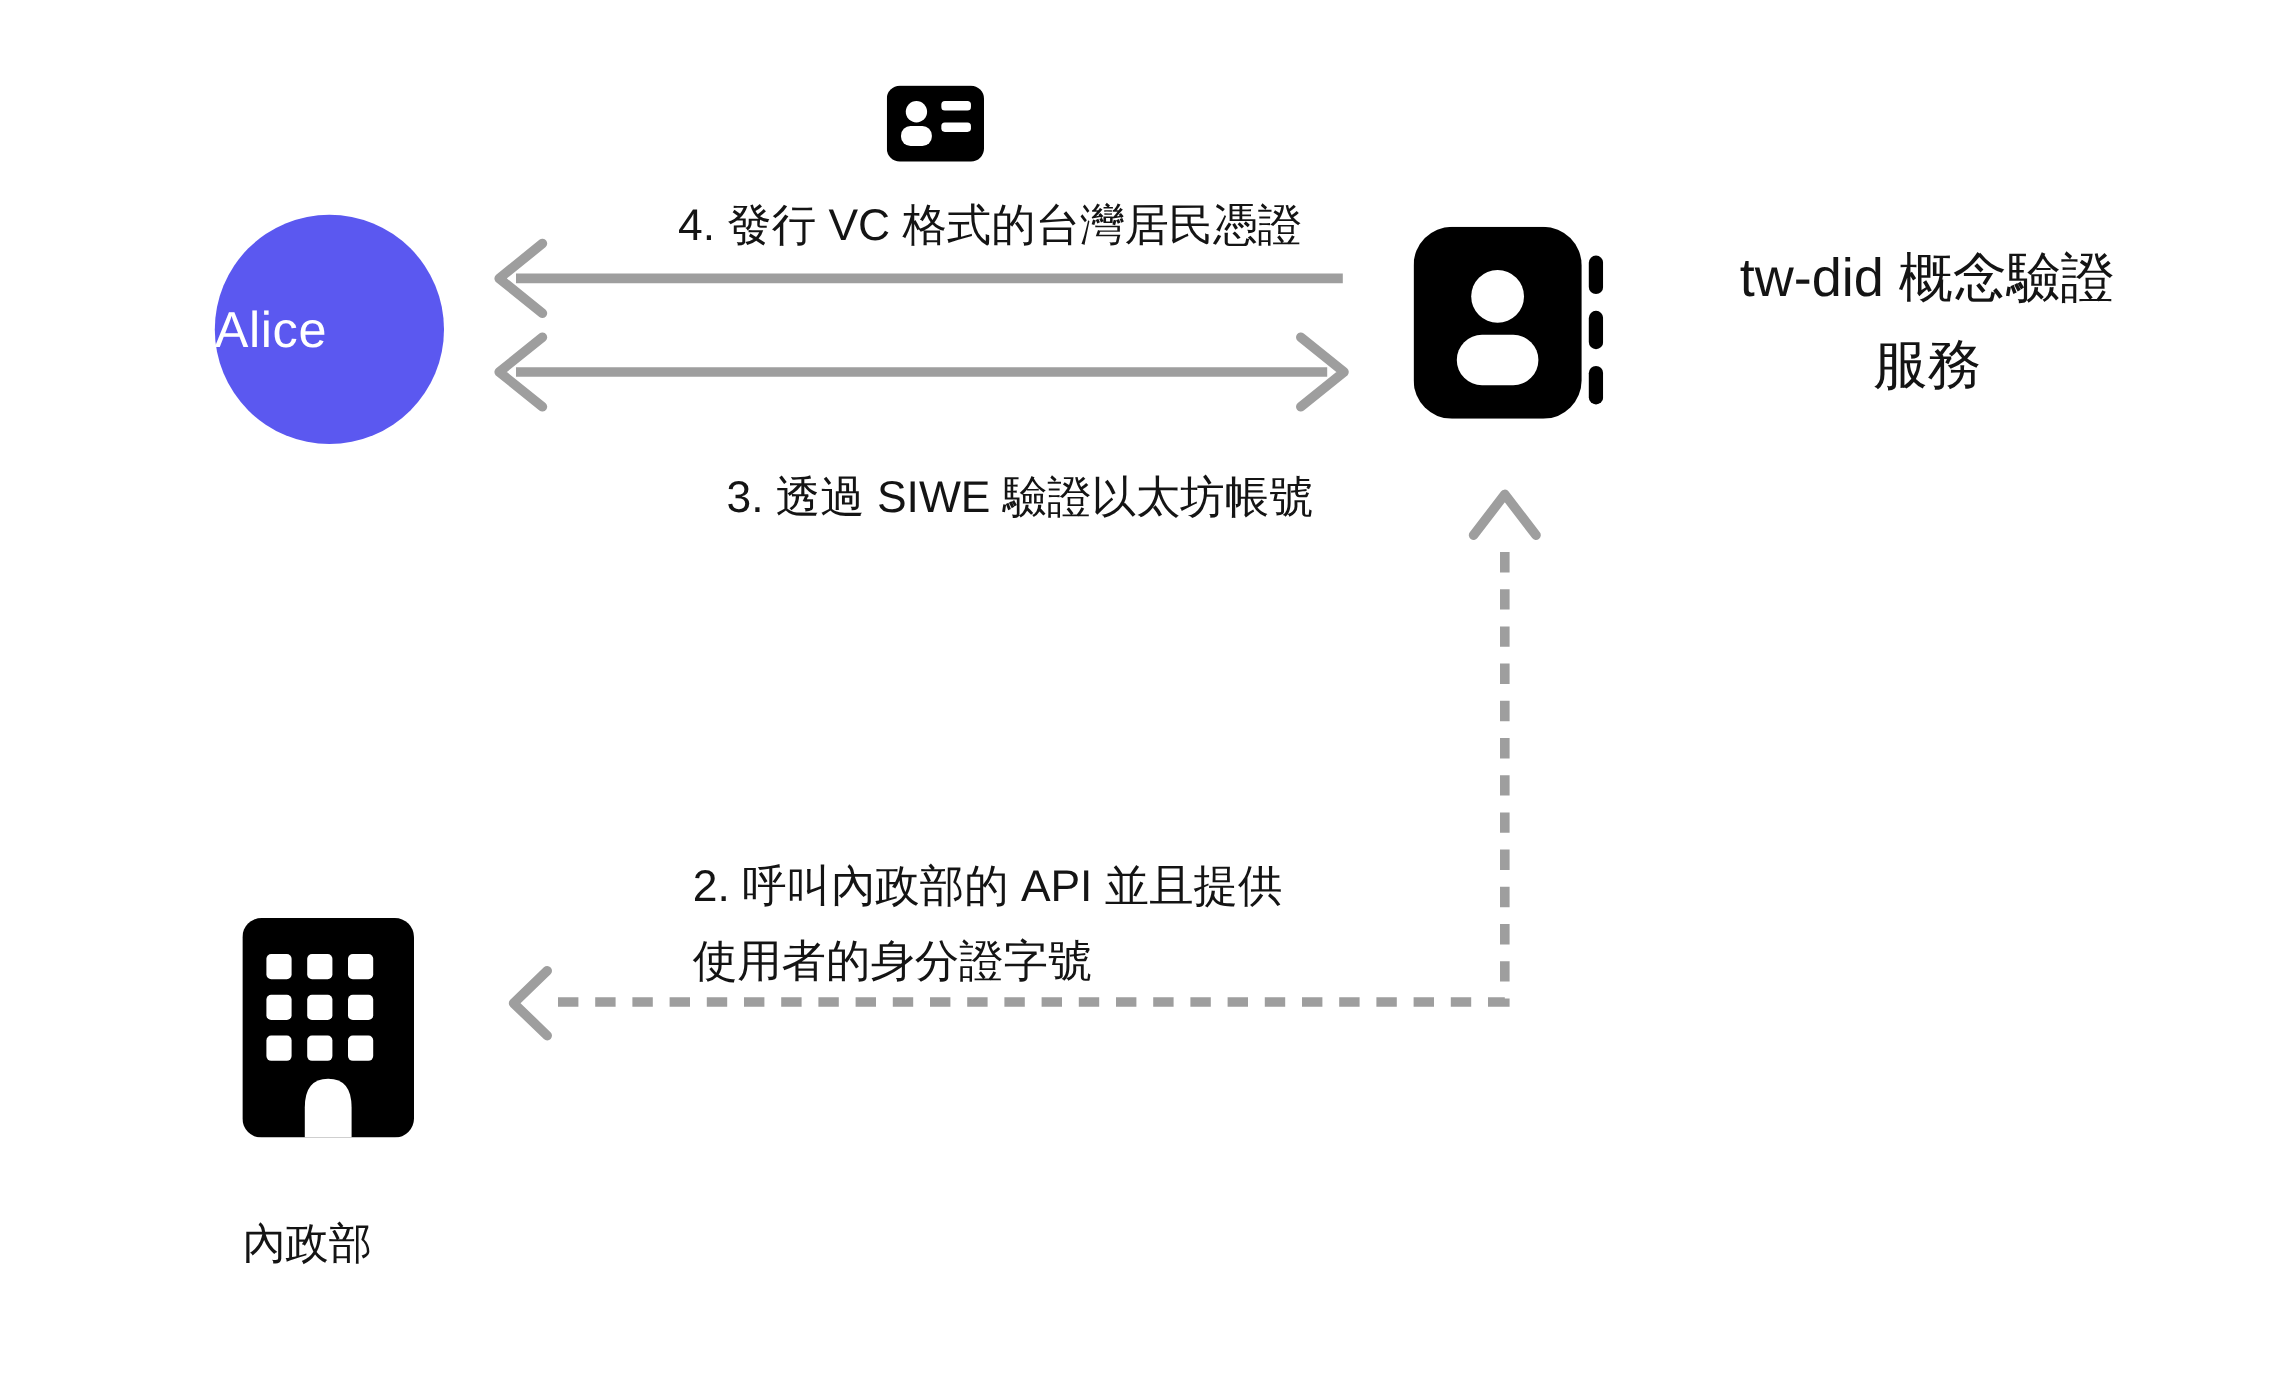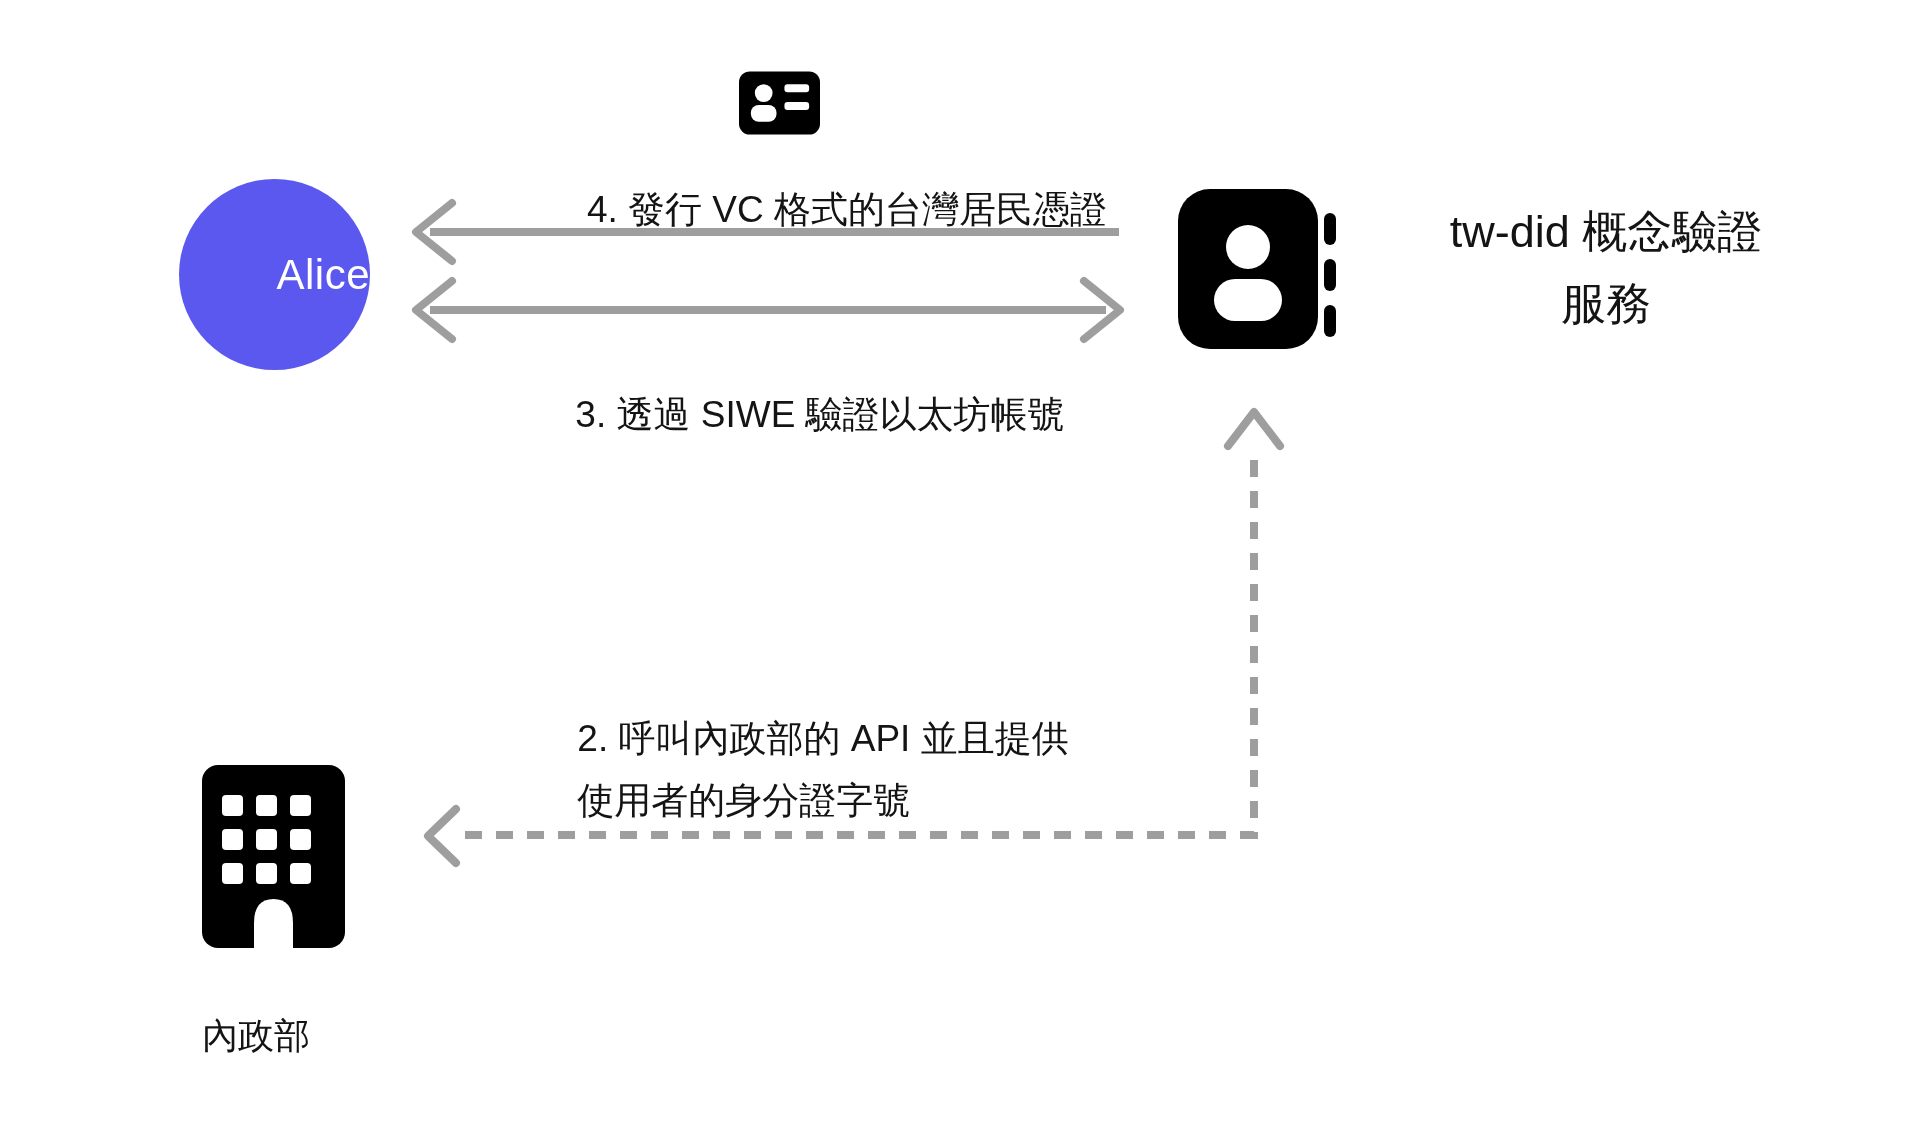--- a/index.html
+++ b/index.html
@@ -32,39 +32,39 @@
     stroke-linecap: round;
     stroke-linejoin: round;
   }
   .dashed { stroke-dasharray: 17 14; }
   .actor-circle {
     position: absolute;
     left: 179px; top: 179px;
     width: 191px; height: 191px;
     border-radius: 50%;
     background: var(--accent, #5b58f0);
-    display: flex; align-items: center; justify-content: flex-end;
+    display: flex; align-items: center; justify-content: flex-start;
   }
   .actor-circle .actor-label {
     color: #ffffff;
     font-size: 42px;
     font-weight: 500;
     letter-spacing: 0.5px;
   }
   .msg {
     position: absolute;
     transform: translateX(-50%);
     font-size: 37px;
     font-weight: 500;
     white-space: nowrap;
     color: var(--text, #141414);
   }
-  .msg-step4 { left: 847px; top: 163px; margin-top: 22px; }
+  .msg-step4 { left: 825px; top: 163px; }
   .msg-step1 { left: 774px; top: 327px; }
-  .msg-step3 { left: 820px; top: 390px; }
+  .msg-step3 { left: 850px; top: 390px; }
   .msg-block {
     position: absolute;
     left: 823px; top: 708px;
     transform: translateX(-50%);
     font-size: 37px;
     font-weight: 500;
     line-height: 62px;
     white-space: nowrap;
     color: var(--text, #141414);
   }

